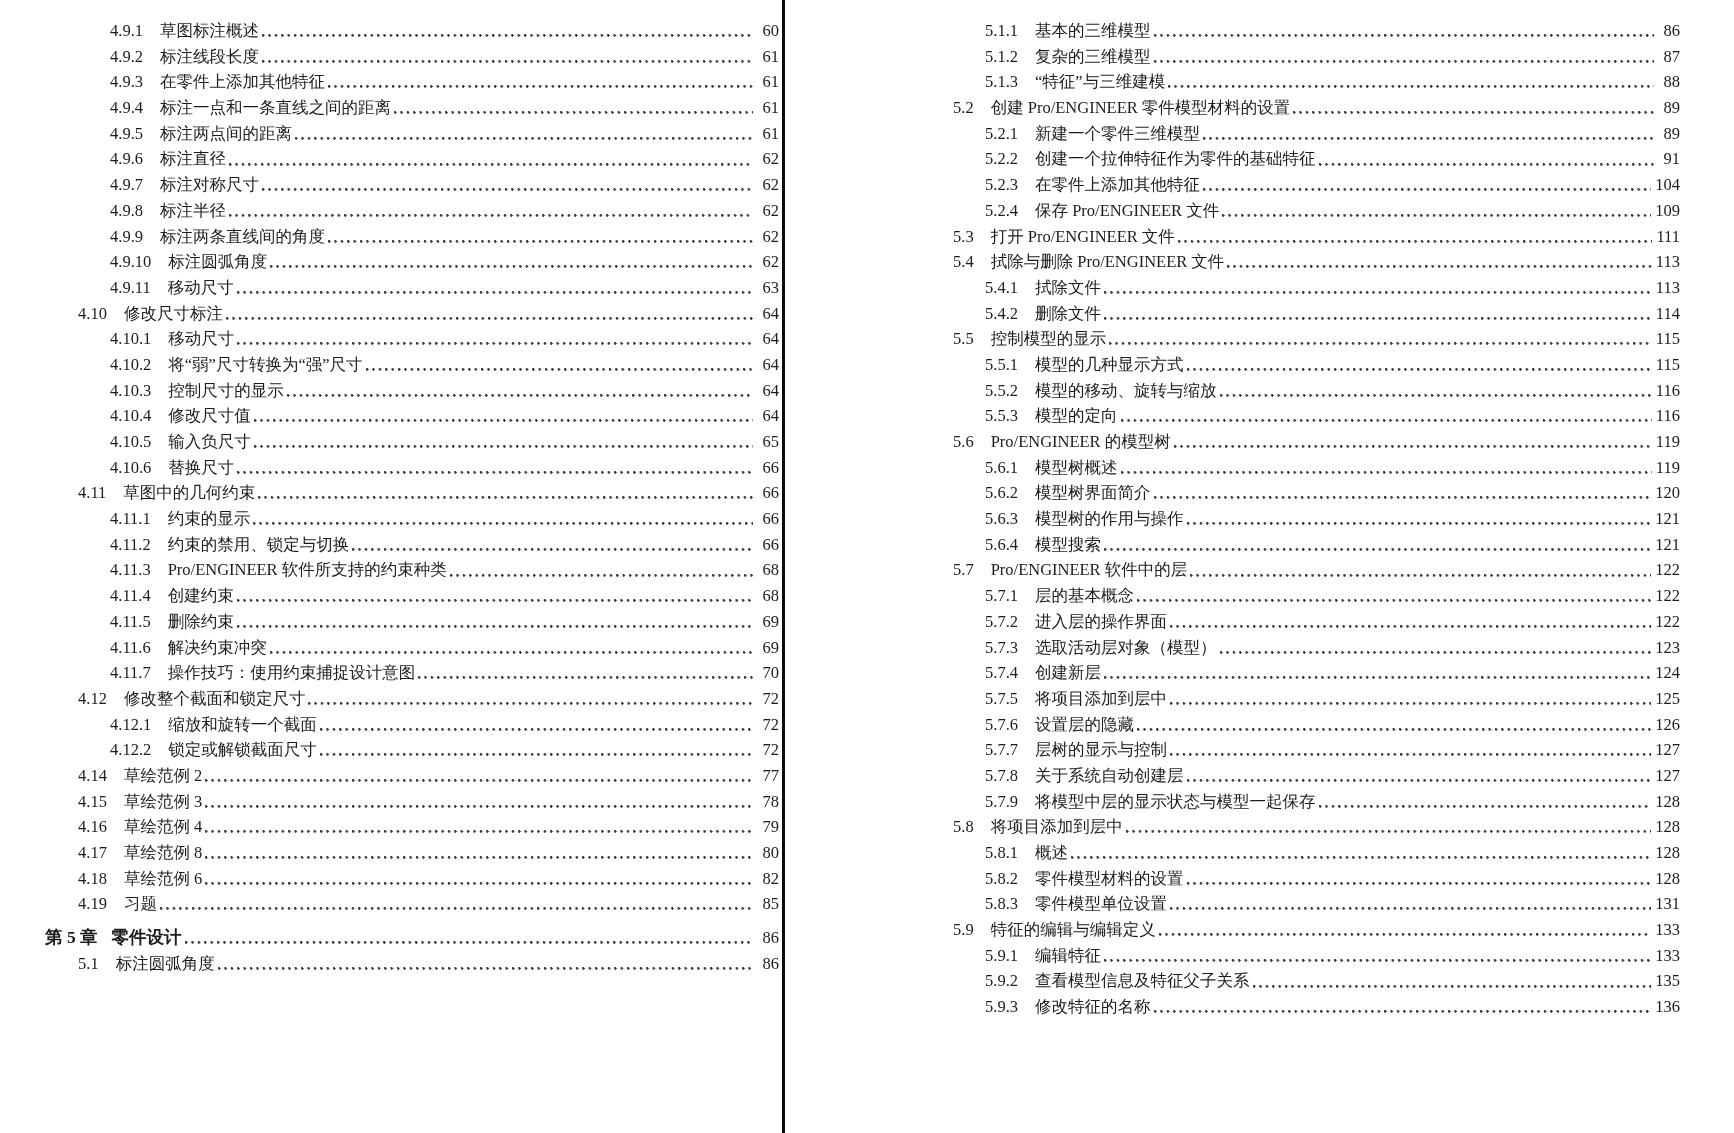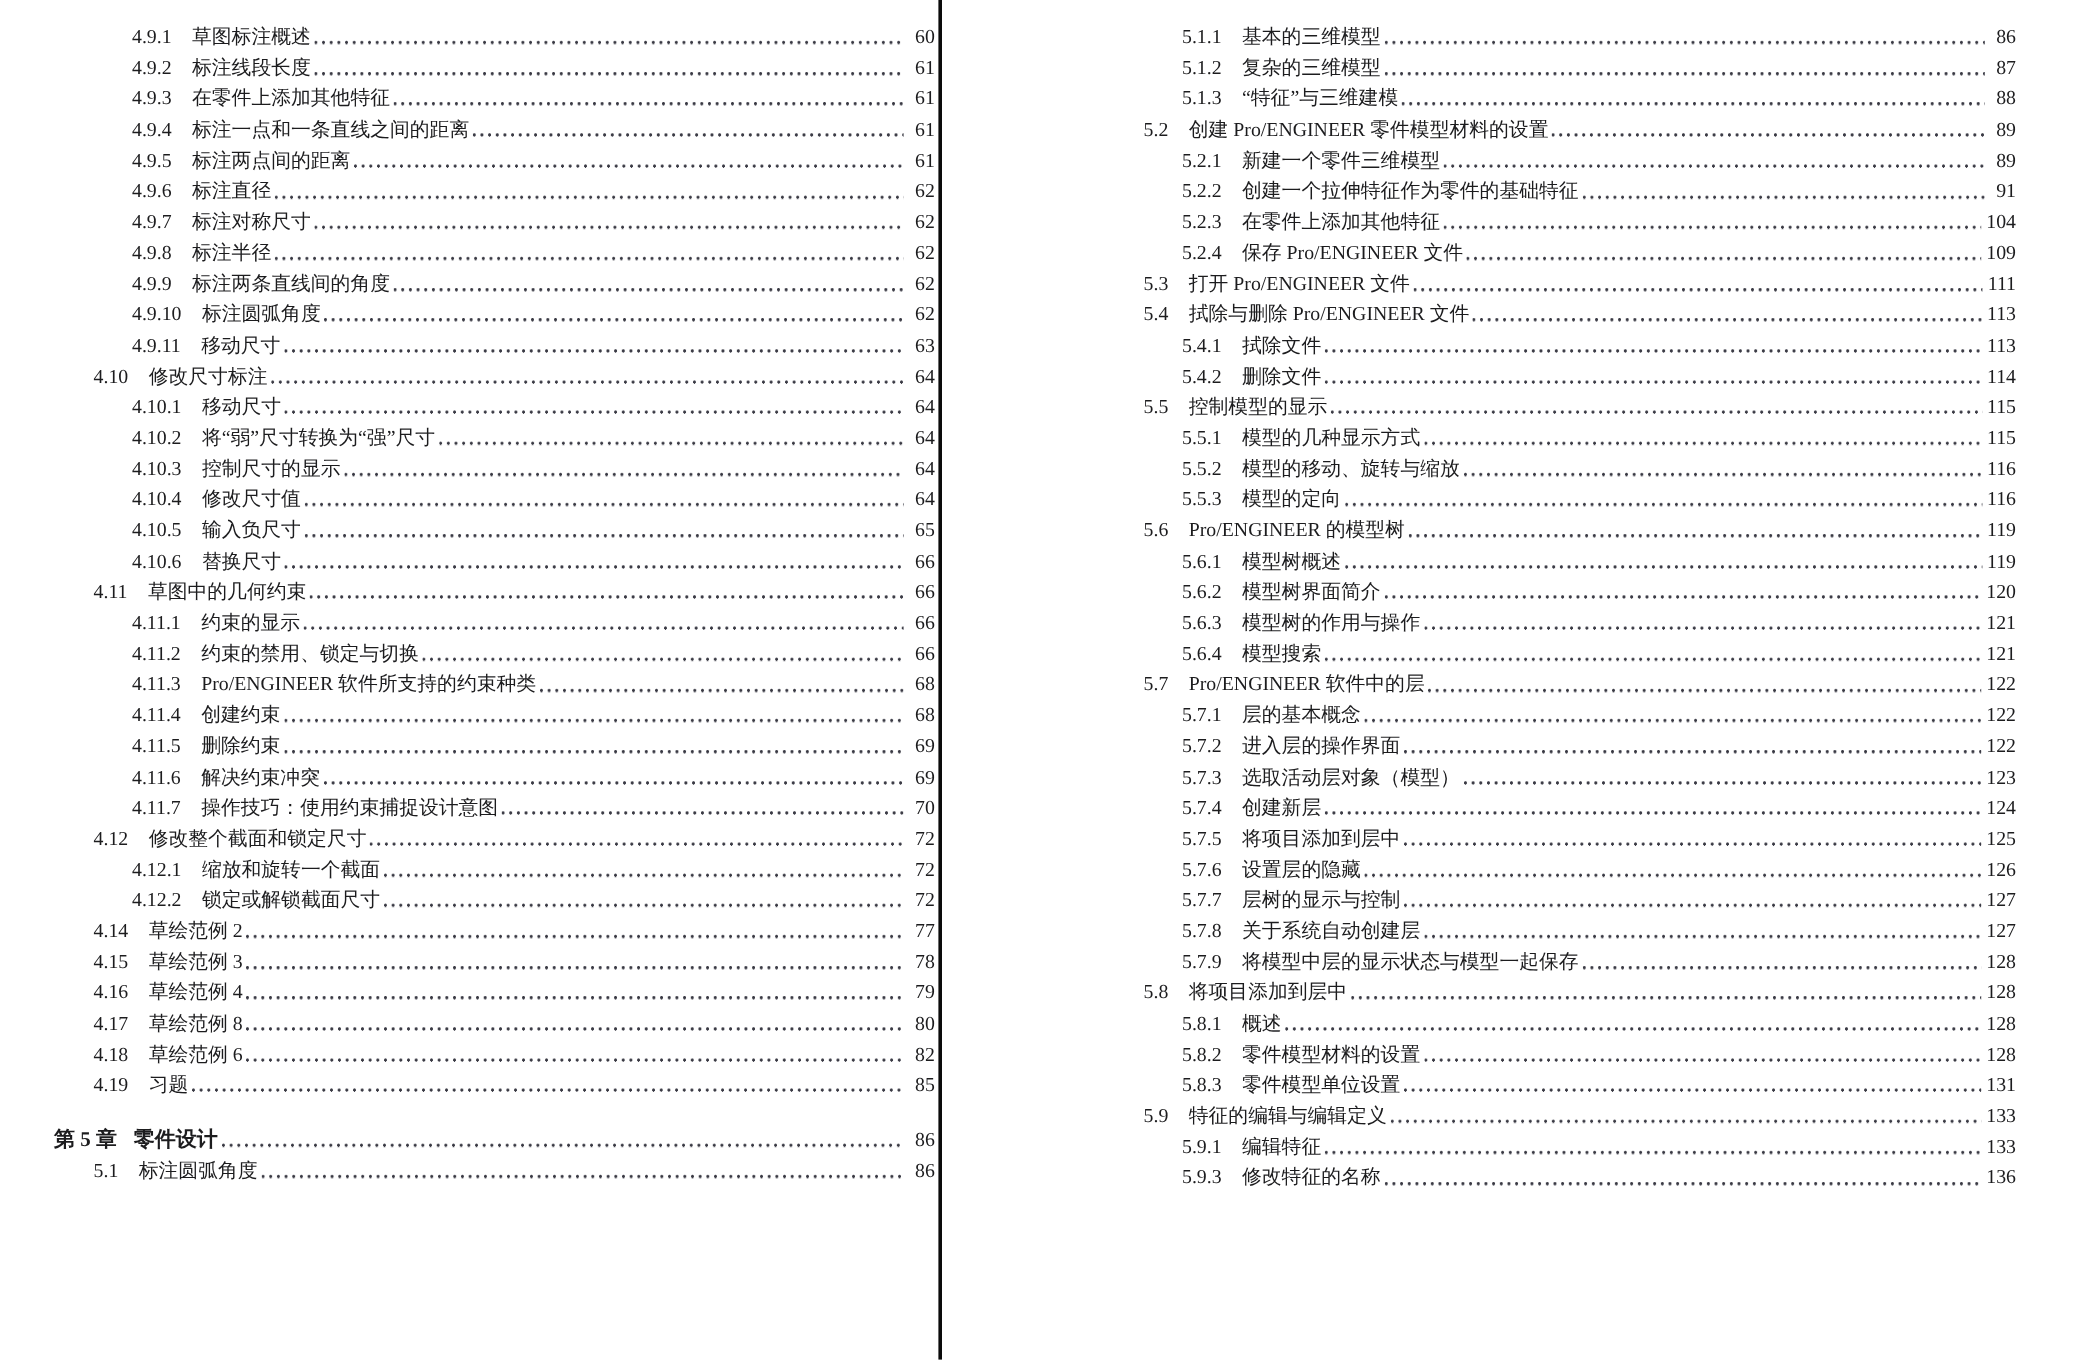--- a/index.html
+++ b/index.html
@@ -12,21 +12,21 @@
   #left-page{left:45px;width:734px}
   #right-page{left:953px;width:727px}
   .row{
     display:flex;height:25.7px;line-height:25.7px;
     font-size:16.5px;white-space:nowrap;
   }
   #left-page .row.section{padding-left:33px}
   #left-page .row.subsection{padding-left:65px}
   #right-page .row.section{padding-left:0}
   #right-page .row.subsection{padding-left:32px}
-  .row.chapter{margin-top:20px}
+  .row.chapter{margin-top:8px}
   .row.chapter .num,.row.chapter .title{font-weight:bold;font-size:17.5px}
   .num{margin-right:17px}
   .row.chapter .num{margin-right:14px}
   .leader{
     flex:1 1 auto;min-width:10px;margin:0 4px 0 3px;
     background-image:radial-gradient(circle at 1.2px 1.2px,#3a3a44 1.05px,rgba(255,255,255,0) 1.35px);
     background-size:6.4px 2.6px;
     background-repeat:repeat-x;
     background-position:left 0px bottom 7px;
   }
@@ -478,18 +478,24 @@
       <span class="leader"></span>
       <span class="pnum">133</span>
     </div>
     <div class="row subsection">
       <span class="num">5.9.1</span>
       <span class="title">编辑特征</span>
       <span class="leader"></span>
       <span class="pnum">133</span>
     </div>
     <div class="row subsection">
+      <span class="num">5.9.2</span>
+      <span class="title">查看模型信息及特征父子关系</span>
+      <span class="leader"></span>
+      <span class="pnum">135</span>
+    </div>
+    <div class="row subsection">
       <span class="num">5.9.3</span>
       <span class="title">修改特征的名称</span>
       <span class="leader"></span>
       <span class="pnum">136</span>
     </div>
   </div>
 
 </body></html>

